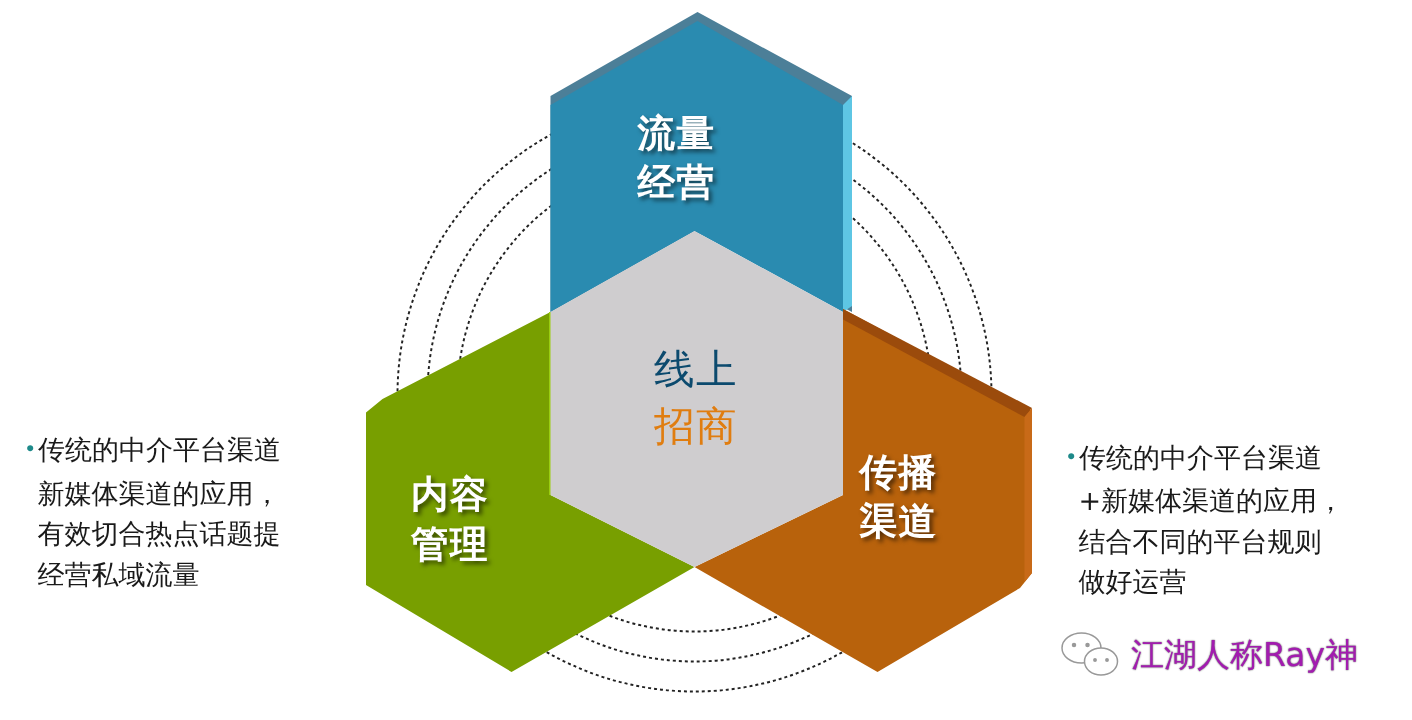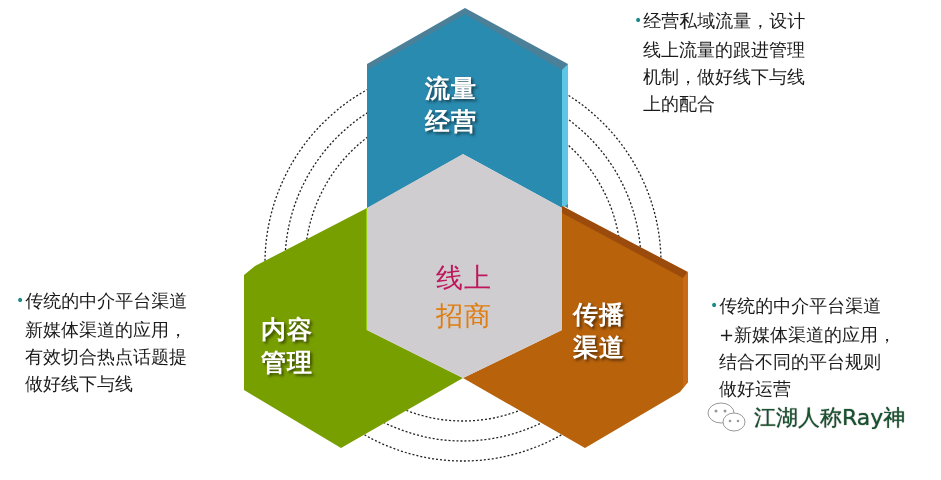--- a/index.html
+++ b/index.html
@@ -3,21 +3,21 @@
 <meta charset="utf-8">
 <style>
   html, body { margin:0; padding:0; background:#ffffff; }
   body { width:941px; height:480px; position:relative; overflow:hidden; font-family:"DejaVu Sans", sans-serif; }
   #diagram { position:absolute; left:0; top:0; width:941px; height:480px; }
   .hex-label { position:absolute; color:#ffffff; font-weight:bold; font-size:25px; line-height:33px; text-align:left; text-shadow:2px 2px 3px rgba(0,0,0,0.55); letter-spacing:1px; }
   .center-label { position:absolute; font-size:27px; line-height:38px; text-align:center; letter-spacing:1px; }
   .note { position:absolute; font-size:18px; line-height:27px; color:#1a1a1a; }
   .note .bullet { color:#1e8a8a; font-size:14px; position:relative; top:-2px; margin-right:1px; }
   .note .line { display:block; white-space:nowrap; }
-  .watermark { position:absolute; left:706px; top:400px; display:flex; align-items:center; color:#14532d; font-size:22px; text-shadow:0 0 1px #888, 0 0 1px #888; }
+  .watermark { position:absolute; left:706px; top:419px; display:flex; align-items:center; color:#a21caf; font-size:22px; text-shadow:0 0 1px #888, 0 0 1px #888; }
   .watermark svg { margin-right:6px; }
 </style>
 </head>
 <body>
 
 <div id="diagram">
   <svg width="941" height="480" viewBox="0 0 941 480">
 
     <g fill="none" stroke="#222" stroke-width="1.3" stroke-dasharray="2 2">
       <circle cx="463" cy="263" r="158"></circle>
@@ -44,46 +44,40 @@
 
     <polygon points="463,154 562,208 562,330 463,378 367,330 367,208" fill="#cfcdcf"></polygon>
   </svg>
 
   <div class="hex-label" style="left:425px; top:72px; width:80px;">
     <span style="display:block">流量</span>
     <span style="display:block">经营</span>
   </div>
 
   <div class="center-label" style="left:424px; top:228px; width:80px;">
-    <span style="display:block; color:#be185d;margin-top:31px;">线上</span>
+    <span style="display:block; color:#0c4a6e;">线上</span>
     <span style="display:block; color:#e07d10;">招商</span>
   </div>
 
-  <div class="hex-label" style="left:261px; top:313px; width:80px;">
+  <div class="hex-label" style="left:274px; top:313px; width:80px;">
     <span style="display:block">内容</span>
     <span style="display:block">管理</span>
   </div>
 
   <div class="hex-label" style="left:573px; top:298px; width:80px;">
     <span style="display:block">传播</span>
     <span style="display:block">渠道</span>
   </div>
 
-  <div class="note" style="left:634px; top:7px;">
-    <span class="line"><span class="bullet">•</span><span>经营私域流量，设计</span></span>
-    <span class="line" style="padding-left:9px">线上流量的跟进管理</span>
-    <span class="line" style="padding-left:9px">机制，做好线下与线</span>
-    <span class="line" style="padding-left:9px">上的配合</span>
-  </div>
 
   <div class="note" style="left:16px; top:287px;">
     <span class="line"><span class="bullet">•</span><span>传统的中介平台渠道</span></span>
     <span class="line" style="padding-left:9px">新媒体渠道的应用，</span>
     <span class="line" style="padding-left:9px">有效切合热点话题提</span>
-    <span class="line" style="padding-left:9px">做好线下与线</span>
+    <span class="line" style="padding-left:9px">经营私域流量</span>
   </div>
 
   <div class="note" style="left:710px; top:292px;">
     <span class="line"><span class="bullet">•</span><span>传统的中介平台渠道</span></span>
     <span class="line" style="padding-left:9px">+新媒体渠道的应用，</span>
     <span class="line" style="padding-left:9px">结合不同的平台规则</span>
     <span class="line" style="padding-left:9px">做好运营</span>
   </div>
 
   <div class="watermark">

